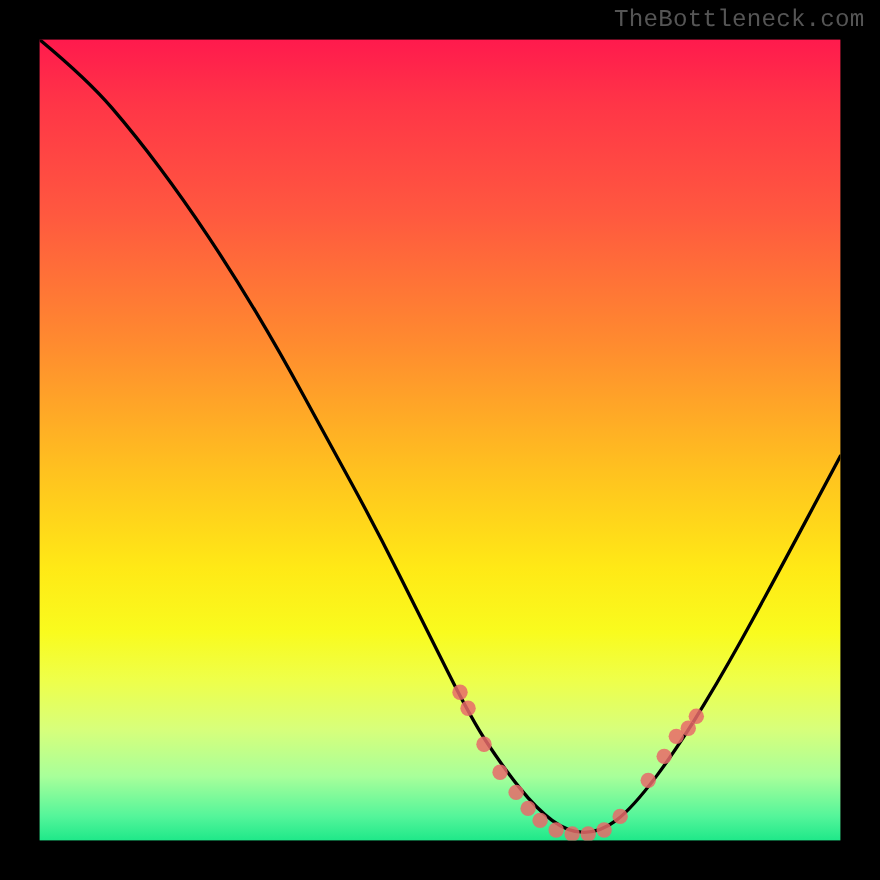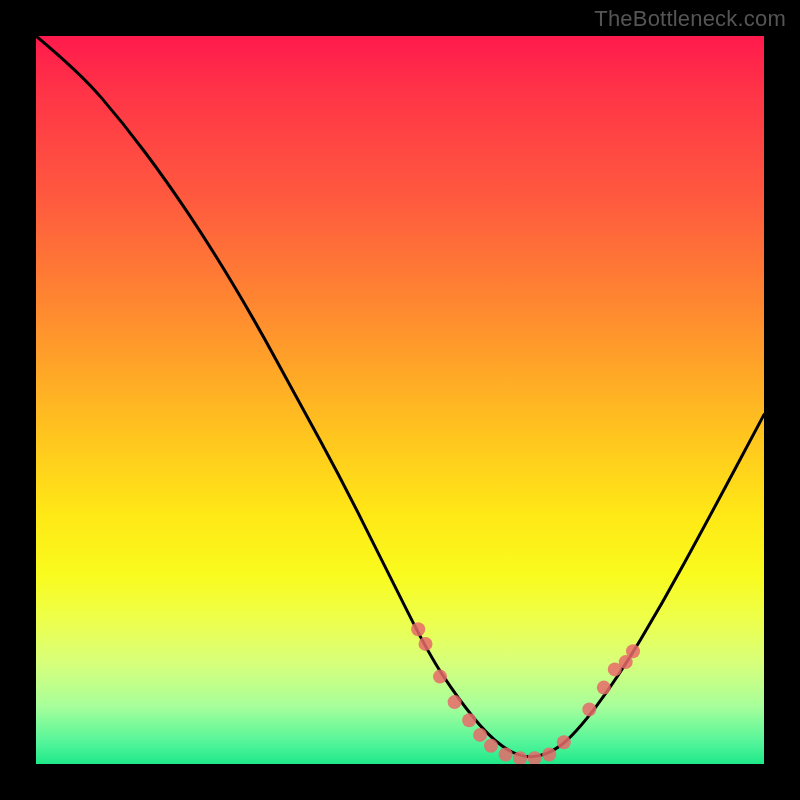--- a/index.html
+++ b/index.html
@@ -9,21 +9,21 @@
     width: 800px;
     height: 800px;
     position: relative;
     overflow: hidden;
   }
   .watermark {
     position: absolute;
     top: 6px;
     right: 14px;
     color: #555;
-    font-family: Liberation Sans, sans-serif;
+    font-family: Liberation Mono, monospace;
     font-size: 22px;
     letter-spacing: 0.2px;
     z-index: 20;
   }
   .plot {
     position: absolute;
     left: 36px;
     top: 36px;
     width: 728px;
     height: 728px;

